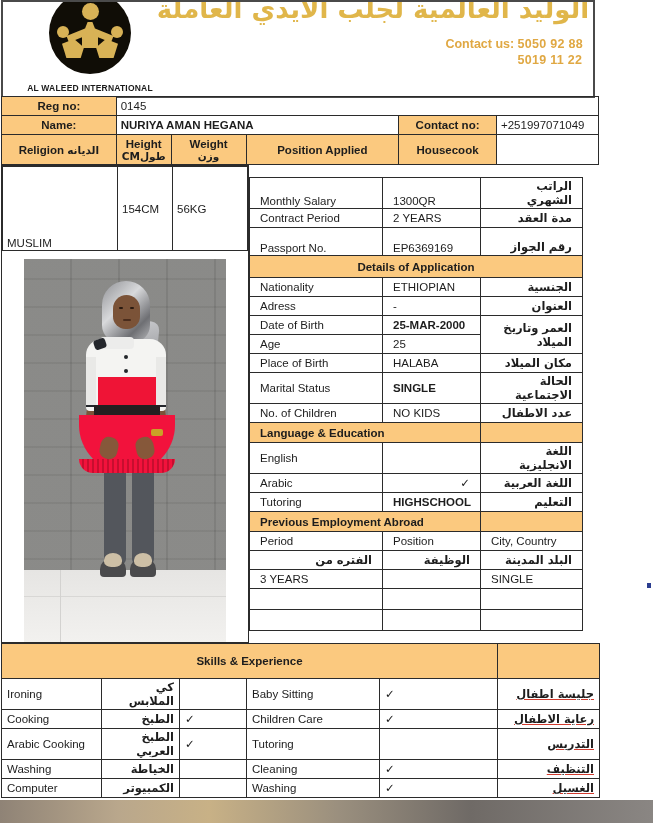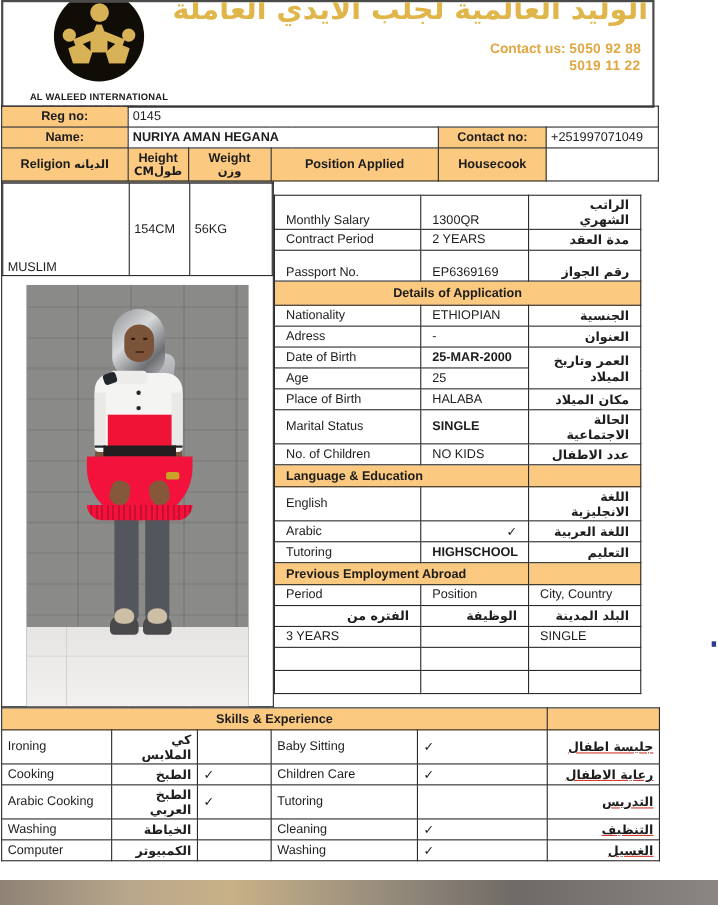--- a/index.html
+++ b/index.html
@@ -425,21 +425,21 @@
     <colgroup>
       <col style="width:100px">
         <col style="width:78px">
         <col style="width:67px">
       <col style="width:133px">
         <col style="width:118px">
         <col style="width:102px">
     </colgroup>
     <tbody>
         <tr>
-      <td class="section-head" colspan="5" style="height:20px">Skills &amp; Experience</td>
+      <td class="section-head" colspan="5" style="height:35px">Skills &amp; Experience</td>
       <td class="section-head"></td>
     </tr>
     <tr>
       <td class="ital">Ironing</td>
       <td class="ctr ar">كي الملابس</td>
       <td class="ctr chk"></td>
       <td class="ital">Baby Sitting</td>
       <td class="ctr chk">✓</td>
       <td class="ctr ar ar-red">جليسة اطفال</td>
     </tr>

